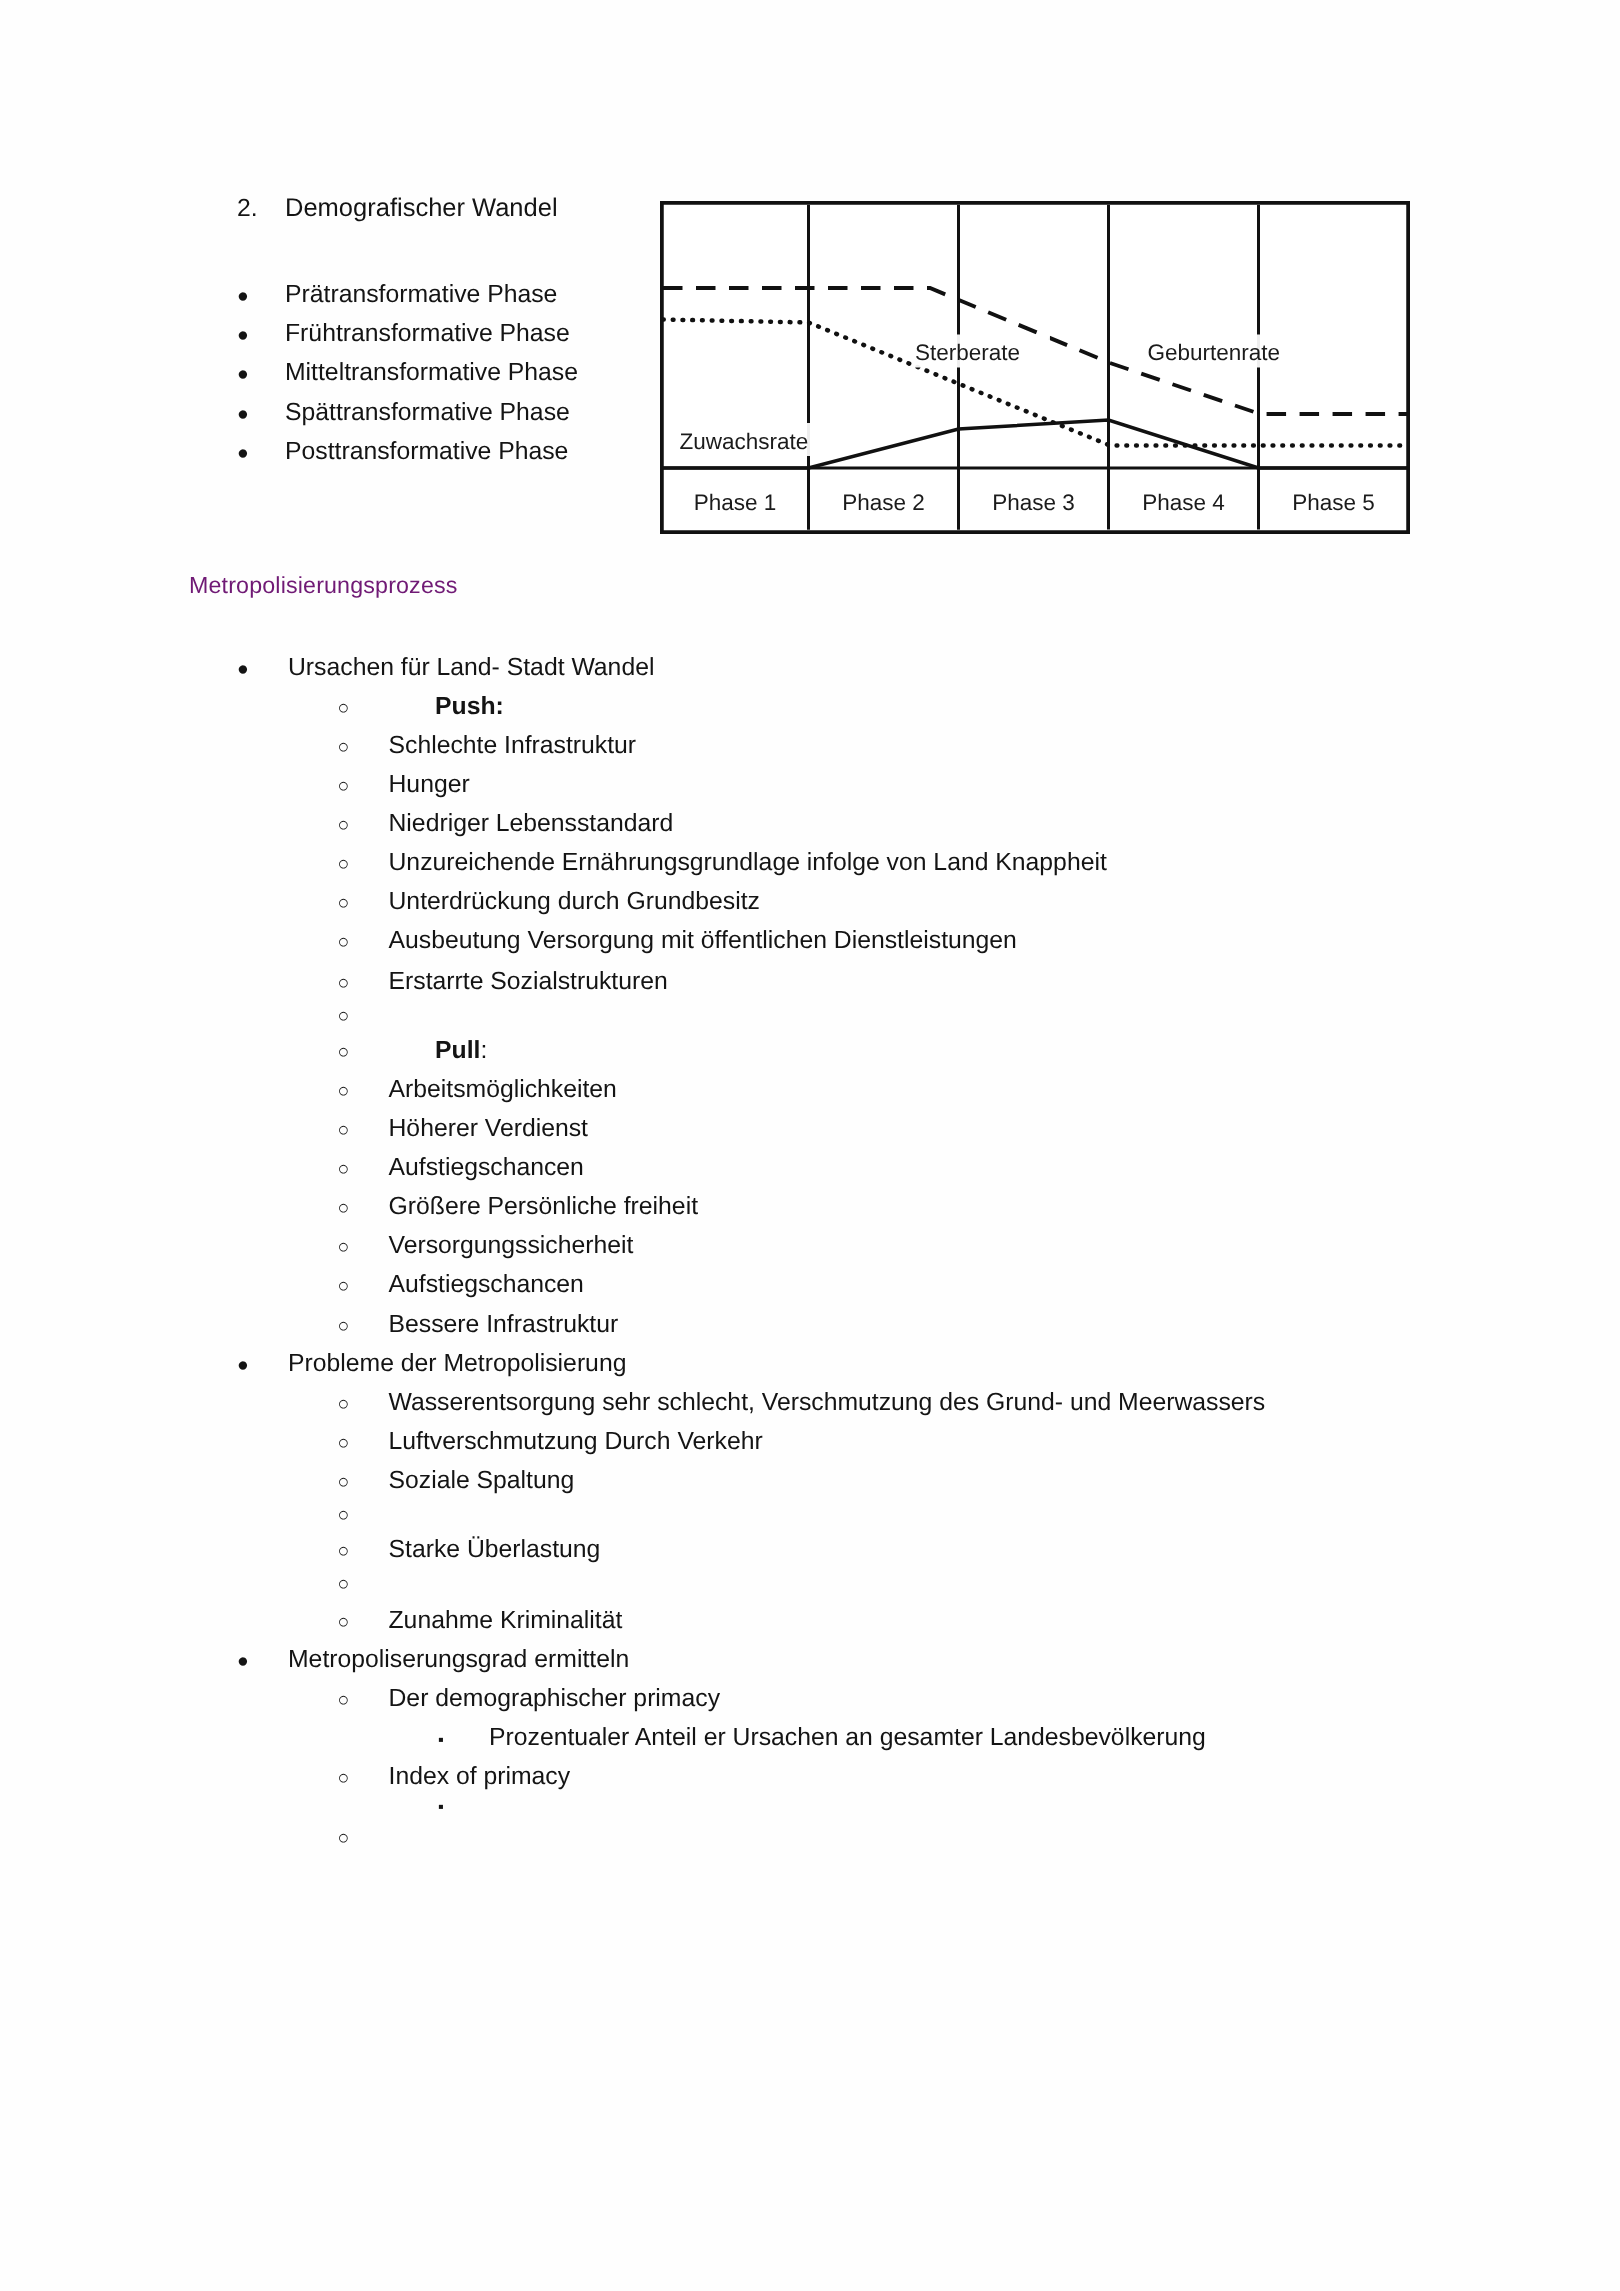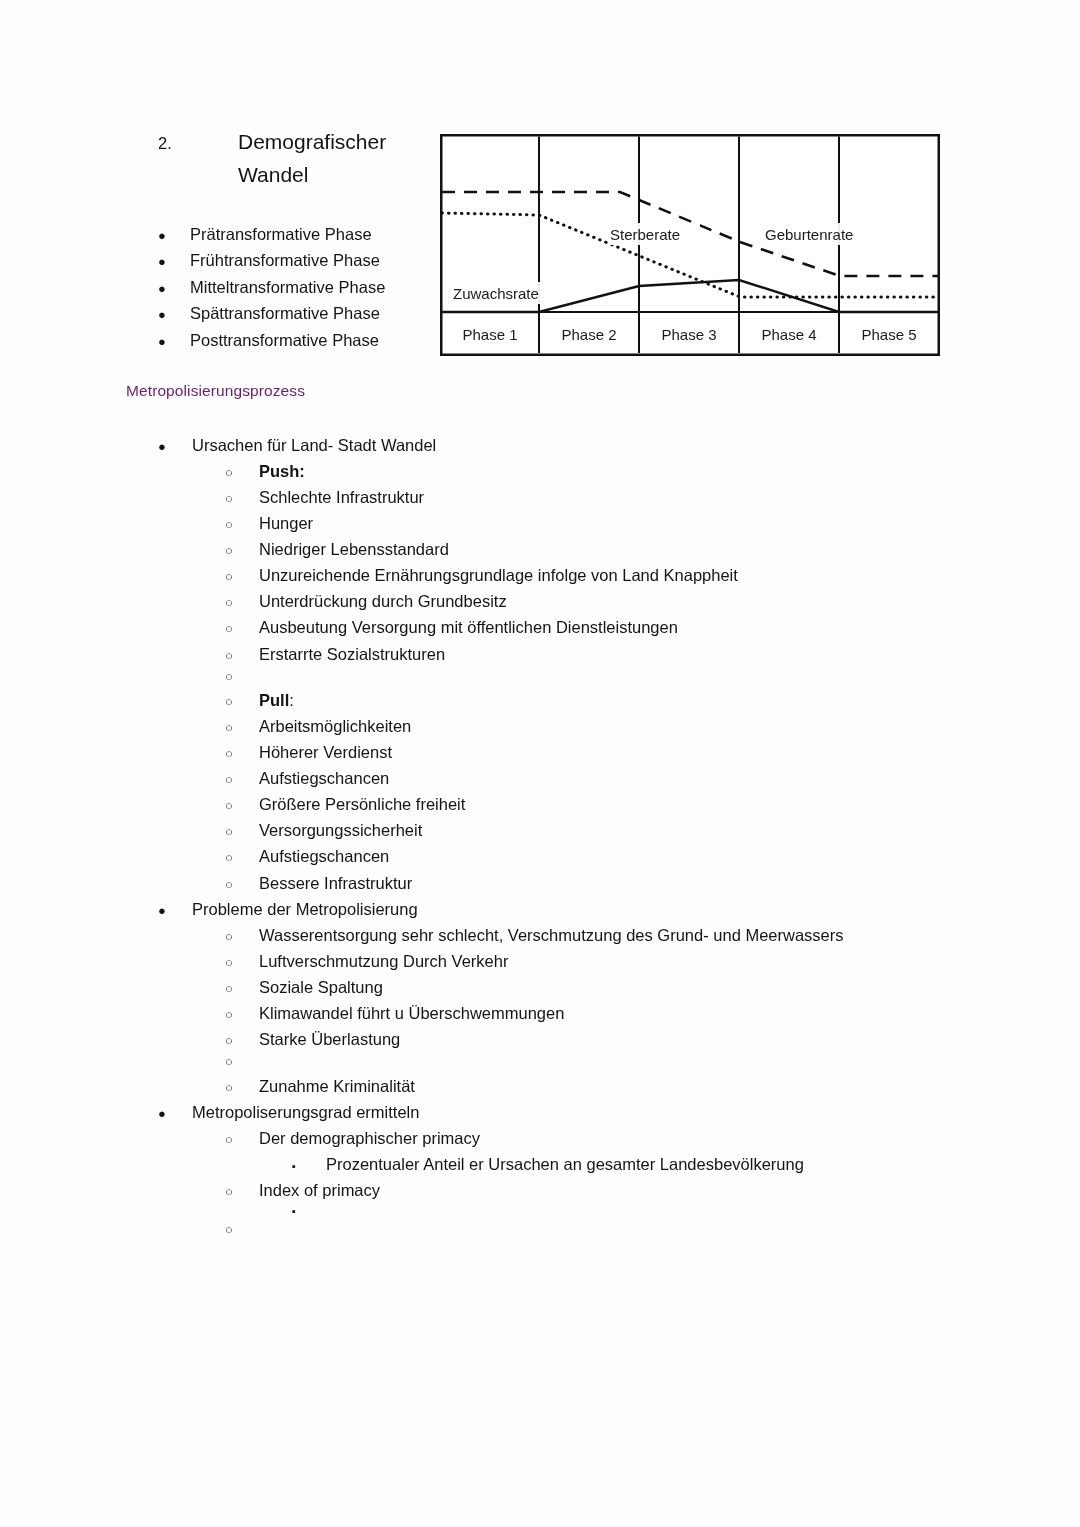--- a/index.html
+++ b/index.html
@@ -33,21 +33,21 @@
     align-items: baseline;
     font-size: 16.5px;
     line-height: 1.55;
     margin-bottom: 30px;
   }
   .numbered-row .num {
     width: 32px;
     flex: 0 0 32px;
     font-size: 16.5px;
   }
-  .numbered-row .txt { font-size: 21px; margin-left: 48px; }
+  .numbered-row .txt { font-size: 17px; }
 
   ul.plain {
     list-style: none;
     margin: 0;
     padding: 0;
   }
   ul.plain > li {
     display: flex;
     align-items: baseline;
     font-size: 16.5px;
@@ -117,21 +117,21 @@
   .mk-disc {
     font-size: 13px;
   }
   .mk-circle {
     font-size: 13px;
   }
   .mk-square {
     font-size: 11px;
   }
   .o-txt { display: inline-block; }
-  .o-txt b { font-weight: bold; }
+  .o-txt b { font-weight: bold; margin-left: 31px; }
 </style>
 </head>
 <body>
 
 <div class="page">
 
   <div class="top-block">
 
     <div class="numbered-row">
       <span class="num">2.</span>
@@ -284,21 +284,20 @@
       <div class="o-row lvl2">
         <span class="mk mk-circle">○</span>
         <span class="o-txt">Luftverschmutzung Durch Verkehr</span>
       </div>
       <div class="o-row lvl2">
         <span class="mk mk-circle">○</span>
         <span class="o-txt">Soziale Spaltung</span>
       </div>
       <div class="o-row lvl2">
         <span class="mk mk-circle">○</span>
-        <span class="o-txt">Klimawandel führt u Überschwemmungen</span>
       </div>
       <div class="o-row lvl2">
         <span class="mk mk-circle">○</span>
         <span class="o-txt">Starke Überlastung</span>
       </div>
       <div class="o-row lvl2">
         <span class="mk mk-circle">○</span>
       </div>
       <div class="o-row lvl2">
         <span class="mk mk-circle">○</span>

